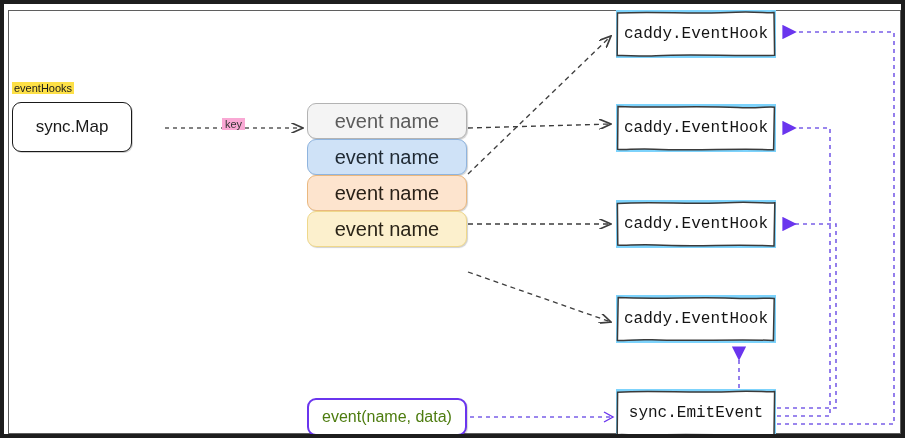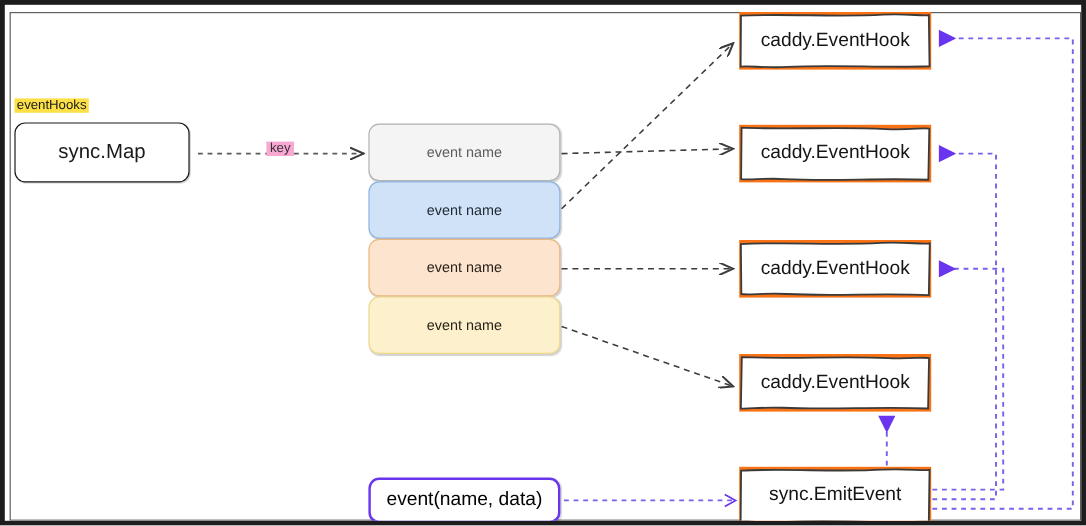--- a/index.html
+++ b/index.html
@@ -33,21 +33,21 @@
     background:#fde047;
     padding:0 2px;
     line-height:12px;
     white-space:nowrap;
   }
 
   
   #syncmap{
     position:absolute;
     left:8px; top:98px;
-    width:146px; height:50px;
+    width:120px; height:50px;
     border:1.6px solid #1a1a1a;
     border-radius:9px;
     background:#ffffff;
     box-sizing:border-box;
     display:flex;align-items:center;justify-content:center;
     font-size:17px;color:#1a1a1a;
     box-shadow:1px 1px 0 rgba(0,0,0,.18);
   }
 
   
@@ -61,61 +61,62 @@
   }
 
   
   #evt-stack{
     position:absolute;
     left:303px; top:99px;
     width:160px;
   }
   .evt{
     position:relative;
-    width:160px;height:48px;
+    width:160px;height:36px;
     box-sizing:border-box;
     border-radius:9px;
     display:flex;align-items:center;justify-content:center;
-    font-size:12px;
+    font-size:20px;
     margin-bottom:0px;
     box-shadow:1px 1px 1px rgba(0,0,0,.18);
   }
   .evt.e0{background:#f4f4f4;border:1.4px solid #b3b3b3;color:#5c5c5c;}
   .evt.e1{background:#cfe2f7;border:1.4px solid #8fb4de;color:#1f2933;}
   .evt.e2{background:#fde4ce;border:1.4px solid #eab87f;color:#2a2118;}
   .evt.e3{background:#fcf0cd;border:1.4px solid #efd88b;color:#2a2418;}
 
   
   .hookbox{
     position:absolute;
     width:160px;height:48px;
     display:flex;align-items:center;justify-content:center;
     font-size:16px;color:#151515;
-    background:#f97316;
+    background:#7dd3fc;
+    font-family:Liberation Mono, monospace;
   }
   .hookbox .sk{position:absolute;left:0;top:0;width:160px;height:48px;}
   .hookbox .lbl{position:relative;z-index:2;}
 
   #hook0{left:612px;top:6px;}
   #hook1{left:612px;top:100px;}
   #hook2{left:612px;top:196px;}
   #hook3{left:612px;top:291px;}
   #emit {left:612px;top:385px;}
 
   
   #evtcall{
     position:absolute;
     left:303px; top:394px;
     width:160px;height:38px;
     box-sizing:border-box;
     border:2px solid #6a35ee;
     border-radius:9px;
     background:#fff;
     display:flex;align-items:center;justify-content:center;
-    font-size:16px;color:#000000;
+    font-size:16px;color:#4d7c0f;
     box-shadow:1px 1px 1px rgba(0,0,0,.15);
   }
 </style>
 </head>
 <body>
 
 <div id="stage">
 
   <div id="hooks-frame"></div>
   <div id="hooks-label">eventHooks</div>

